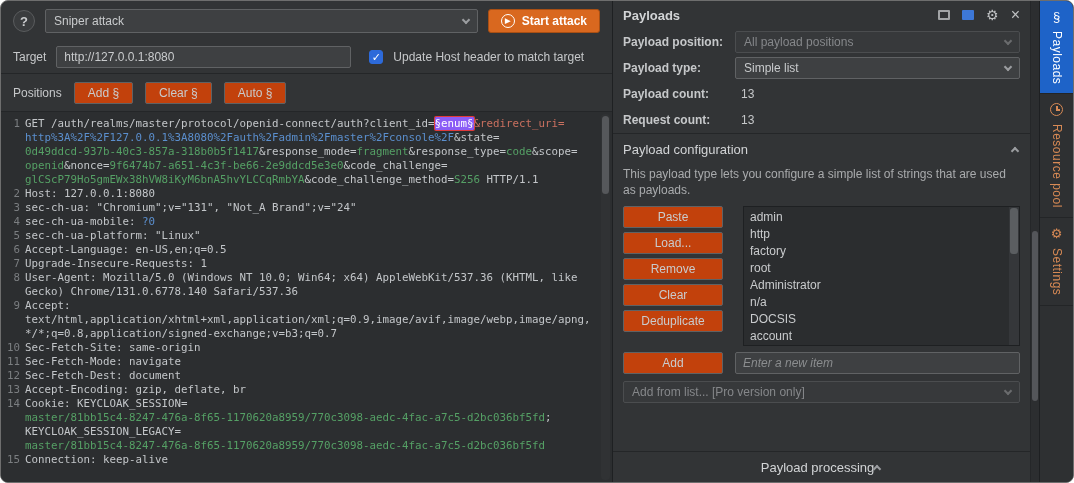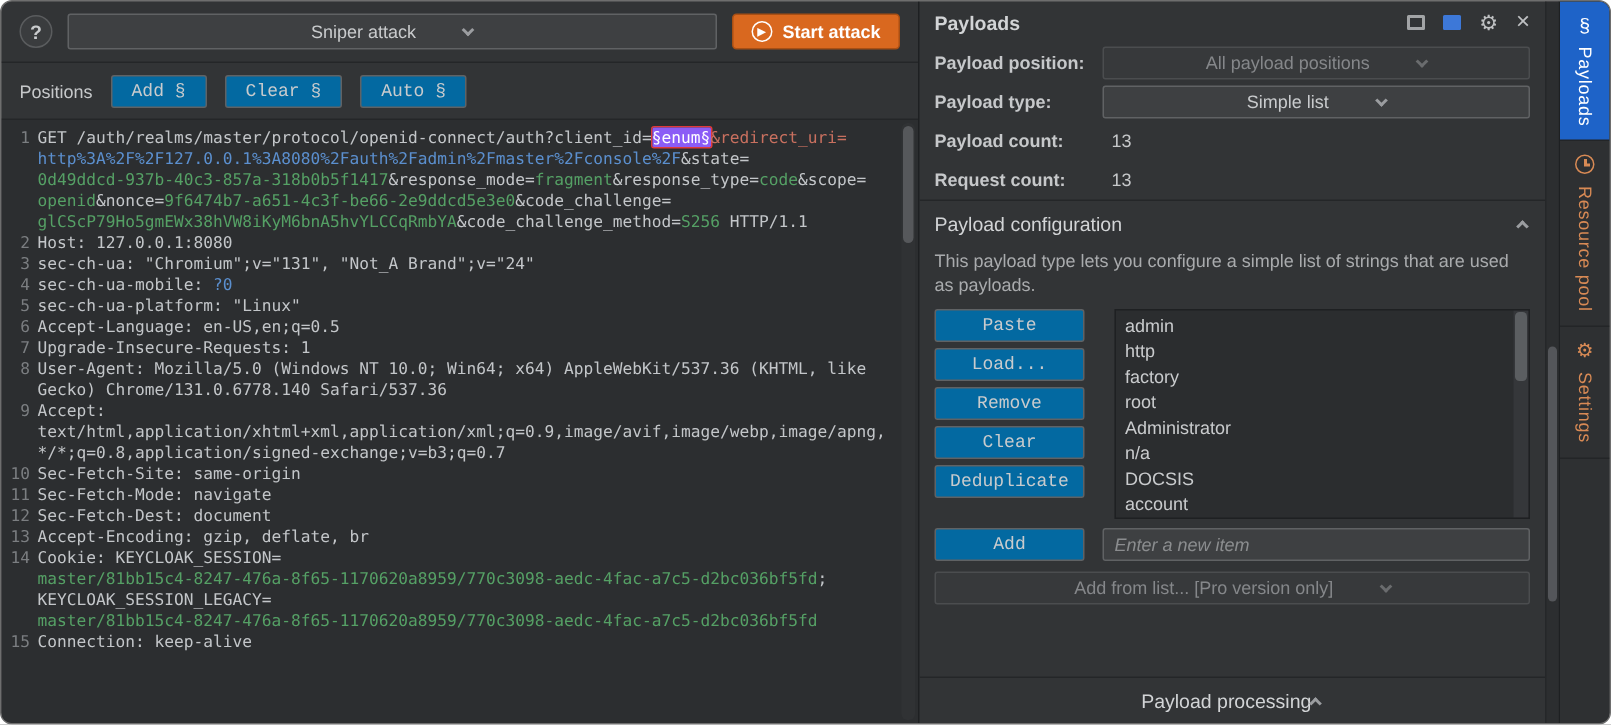--- a/index.html
+++ b/index.html
@@ -11,21 +11,21 @@
   }
   
   .left-panel { width:612px; flex:0 0 612px; display:flex; flex-direction:column; border-right:1px solid #1e2022; }
   .attack-bar { height:40px; display:flex; align-items:center; gap:10px; padding:0 12px; }
   .help-btn {
     width:22px; height:22px; border-radius:50%; background:#3a3c3e; border:1px solid #5a5c5e;
     display:flex; align-items:center; justify-content:center; color:#c9cbcd; font-weight:bold; font-size:13px; flex:0 0 22px;
   }
   .dropdown {
     height:24px; background:#3e4042; border:1px solid #606264; border-radius:2px;
-    display:flex; align-items:center; justify-content:center; padding:0 8px; color:#c9cbcd; cursor:default;gap:32px;
+    display:flex; align-items:center; justify-content:space-between; padding:0 8px; color:#c9cbcd; cursor:default;gap:32px;
   }
   .dropdown.small { height:22px; }
   .dropdown.disabled { background:#37393b; border-color:#4b4d4f; color:#85878a; }
   .attack-type { flex:1; }
   .chev { display:inline-block; width:6px; height:6px; border-left:2px solid #9b9da0; border-top:2px solid #9b9da0; }
   .chev-down { transform:rotate(225deg); margin-top:-3px; }
   .chev-up { transform:rotate(45deg); margin-top:4px; }
   .disabled .chev { border-color:#6a6c6e; }
   .start-btn {
     height:24px; background:#d9681f; border:1px solid #a84f14; border-radius:3px; color:#fff;
@@ -39,23 +39,23 @@
   .text-input {
     height:22px; background:#3e4042; border:1px solid #606264; border-radius:2px; color:#c9cbcd;
     padding:0 7px; font-family:"Liberation Sans", sans-serif; font-size:12px; outline:none;
   }
   .target-input { width:295px; }
   .checkbox { width:14px; height:14px; background:#2d6ada; border:1px solid #2d6ada; border-radius:3px;
     display:flex; align-items:center; justify-content:center; color:#fff; font-size:11px; line-height:1; margin-left:8px; }
   .sep { height:1px; background:#242628; flex:0 0 1px; }
   .positions-bar { height:37px; display:flex; align-items:center; gap:12px; padding:0 12px; }
   .btn {
-    height:22px; background:#0369a1; border:1px solid #606264; border-radius:2px; color:#c9cbcd;
+    height:22px; background:#c2410c; border:1px solid #606264; border-radius:2px; color:#c9cbcd;
     padding:0 13px; font-size:12px; display:flex; align-items:center; justify-content:center; cursor:pointer;
-    font-family:Liberation Mono, monospace;
+    font-family:Liberation Sans, sans-serif;
   }
   .editor {
     flex:1; background:#2c2e30; position:relative; padding:5px 12px 0 0; overflow:hidden;
     font-family:"DejaVu Sans Mono", "Liberation Mono", monospace; font-size:10.8px; line-height:14px;
   }
   .ed-line { display:flex; }
   .ln { flex:0 0 24px; text-align:right; padding-right:5px; color:#7b7e81; user-select:none; }
   .code { flex:1; white-space:pre-wrap; word-break:break-all; color:#c3c6c9; }
   .seg-d    { color:#c3c6c9; }
   .seg-blue { color:#5b8fce; }
@@ -124,20 +124,26 @@
       <div class="dropdown attack-type">
         <span>Sniper attack</span>
         <span class="chev chev-down"></span>
       </div>
       <div class="start-btn">
         <span class="play-circle">▶</span>
         <span>Start attack</span>
       </div>
     </div>
 
+    <div class="target-row">
+      <span>Target</span>
+      <input class="text-input target-input" value="http://127.0.0.1:8080" style="">
+      <span class="checkbox">✓</span>
+      <span>Update Host header to match target</span>
+    </div>
 
     <div class="sep"></div>
 
     <div class="positions-bar">
       <span>Positions</span>
       <button class="btn">Add §</button>
       <button class="btn">Clear §</button>
       <button class="btn">Auto §</button>
     </div>
 

